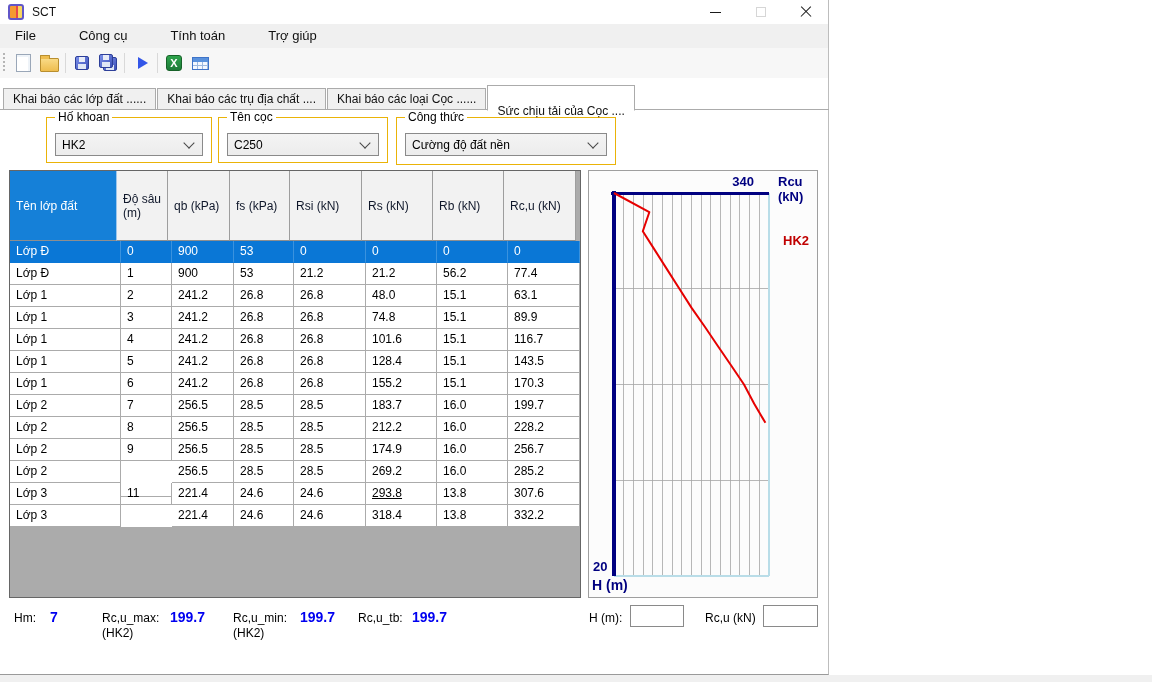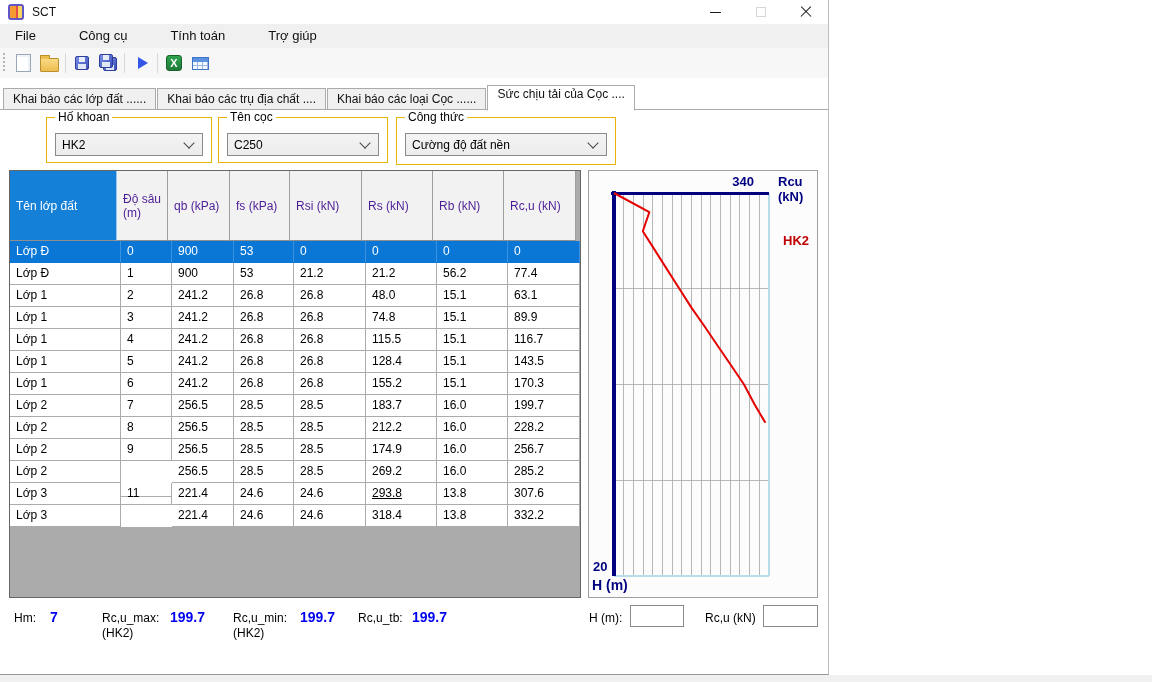--- a/index.html
+++ b/index.html
@@ -43,32 +43,32 @@
   .ic-excel::after{content:"X";}
   .ic-table{width:17px;height:13px;border:1px solid #3f74c9;box-sizing:border-box;
     background:linear-gradient(#5a92dd 0 4px,rgba(0,0,0,0) 4px),
                repeating-linear-gradient(90deg,rgba(0,0,0,0) 0 4px,#9db9e0 4px 5px),
                repeating-linear-gradient(180deg,rgba(0,0,0,0) 0 3px,#9db9e0 3px 4px),#f4f8ff;}
 
   
   .tabline{position:absolute;left:0;top:109px;width:829px;height:1px;background:#ababab;z-index:1;}
   .tabstrip{position:absolute;left:3px;top:85px;height:25px;display:flex;align-items:flex-end;z-index:3;}
   .tab{box-sizing:border-box;height:22px;padding:3px 9px 0;font-size:12px;background:#f0f0f0;border:1px solid #ababab;margin-right:1px;white-space:nowrap;color:#111;}
-  .tab.active{height:26px;padding-top:1px;background:#fff;border-bottom:1px solid #fff;margin-bottom:-1px;}
+  .tab.active{height:26px;padding-top:18px;background:#fff;border-bottom:1px solid #fff;margin-bottom:-1px;}
 
   
   .groupbox{position:absolute;border:1px solid #eab308;background:#fff;box-sizing:border-box;margin-left:36px;}
   .gb-label{position:absolute;top:-8px;left:8px;background:#fff;padding:0 3px;font-size:12px;color:#000;white-space:nowrap;}
   .combo{position:absolute;left:8px;right:8px;top:15px;height:23px;border:1px solid #8a8a8a;background:linear-gradient(#f4f4f4,#ececec);display:flex;align-items:center;font-size:12px;padding-left:6px;box-sizing:border-box;color:#000;}
   .chev{margin-left:auto;margin-right:9px;width:7px;height:7px;border-right:1.6px solid #484848;border-bottom:1.6px solid #484848;transform:rotate(45deg);margin-top:-4px;}
 
   
   .table-panel{position:absolute;left:9px;top:170px;width:572px;height:428px;border:1px solid #666;background:#ababab;box-sizing:border-box;overflow:hidden;}
   .thead{display:flex;height:70px;}
-  .th{box-sizing:border-box;background:#f2f2f2;border-right:1px solid #9e9e9e;border-bottom:1px solid #8e8e8e;font-size:12px;display:flex;align-items:center;padding:2px 4px 2px 6px;color:#4c1d95;}
+  .th{box-sizing:border-box;background:#f2f2f2;border-right:1px solid #9e9e9e;border-bottom:1px solid #8e8e8e;font-size:12px;display:flex;align-items:center;padding:2px 4px 2px 6px;color:#0f172a;}
   .th.first{background:#1580d8;color:#fff;border-right-color:#9cc6ec;}
   .trow{display:flex;height:22px;background:#fff;}
   .td{box-sizing:border-box;border-right:1px solid #ababab;border-bottom:1px solid #ababab;font-size:12px;line-height:21px;padding-left:6px;overflow:hidden;white-space:nowrap;color:#000;}
   .trow.selected{background:#0a77d6;}
   .trow.selected .td{color:#fff;border-right-color:#3a92de;border-bottom-color:#0a77d6;}
 
   
   .chart-panel{position:absolute;left:588px;top:170px;width:230px;height:428px;border:1px solid #9f9f9f;background:#fcfcfc;box-sizing:border-box;}
   .chart-svg{position:absolute;left:0;top:0;}
   .navy{color:#000080;font-weight:bold;font-size:13px;position:absolute;line-height:15px;}
@@ -226,21 +226,21 @@
             <div class="td" style="width: 71px;">74.8</div>
             <div class="td" style="width: 71px;">15.1</div>
             <div class="td" style="width: 72px;">89.9</div>
           </div>
           <div class="trow">
             <div class="td" style="width: 111px;">Lớp 1</div>
             <div class="td" style="width: 51px;">4</div>
             <div class="td" style="width: 62px;">241.2</div>
             <div class="td" style="width: 60px;">26.8</div>
             <div class="td" style="width: 72px;">26.8</div>
-            <div class="td" style="width: 71px;">115.5</div>
+            <div class="td" style="width: 71px;">101.6</div>
             <div class="td" style="width: 71px;">15.1</div>
             <div class="td" style="width: 72px;">116.7</div>
           </div>
           <div class="trow">
             <div class="td" style="width: 111px;">Lớp 1</div>
             <div class="td" style="width: 51px;">5</div>
             <div class="td" style="width: 62px;">241.2</div>
             <div class="td" style="width: 60px;">26.8</div>
             <div class="td" style="width: 72px;">26.8</div>
             <div class="td" style="width: 71px;">128.4</div>

